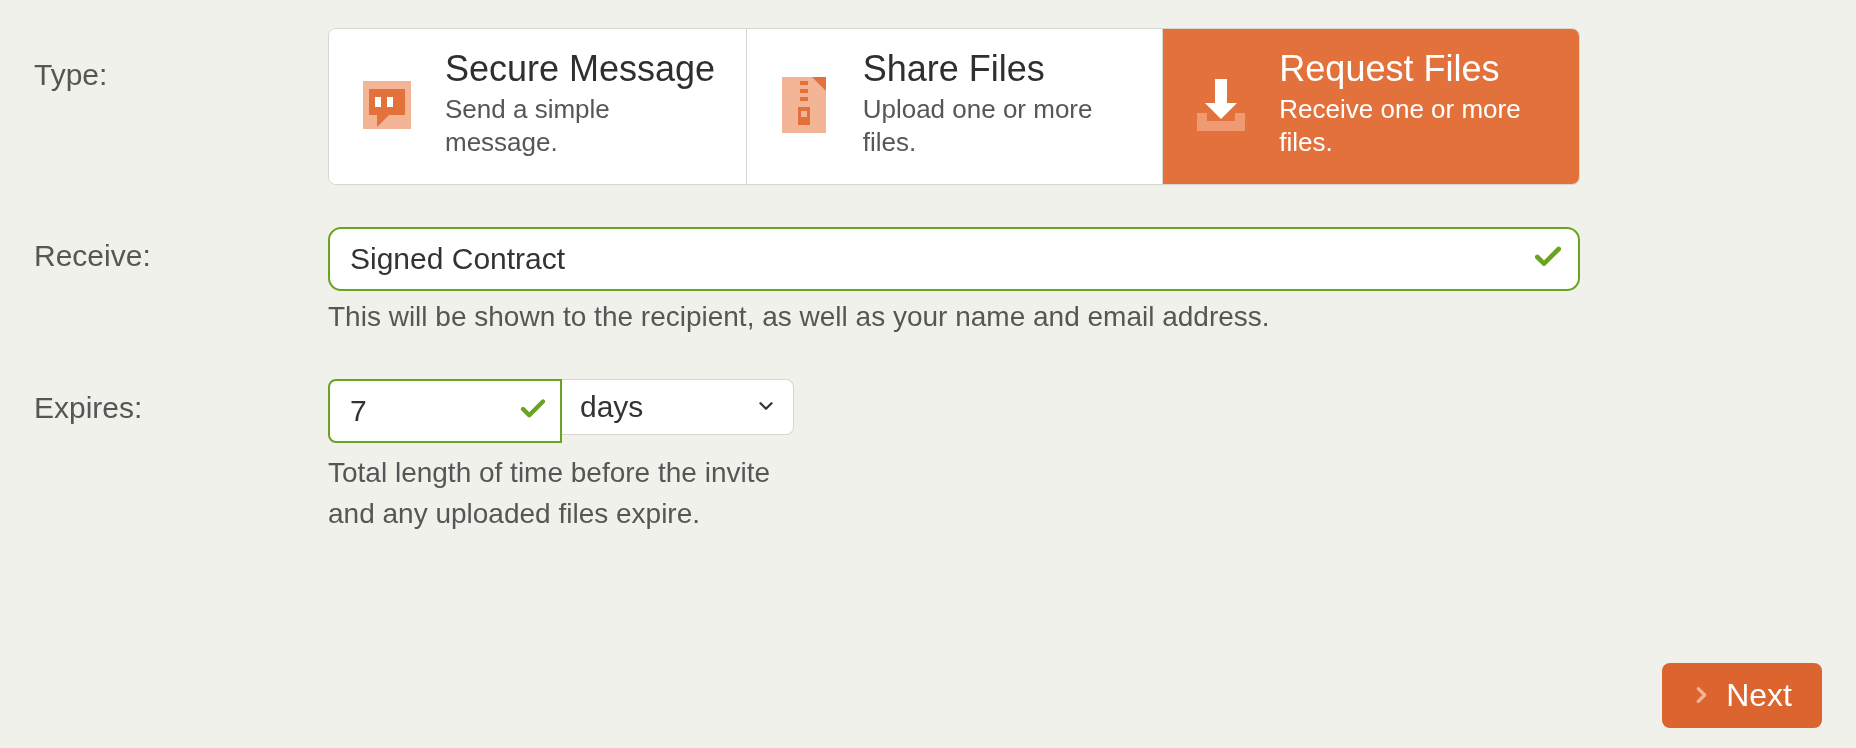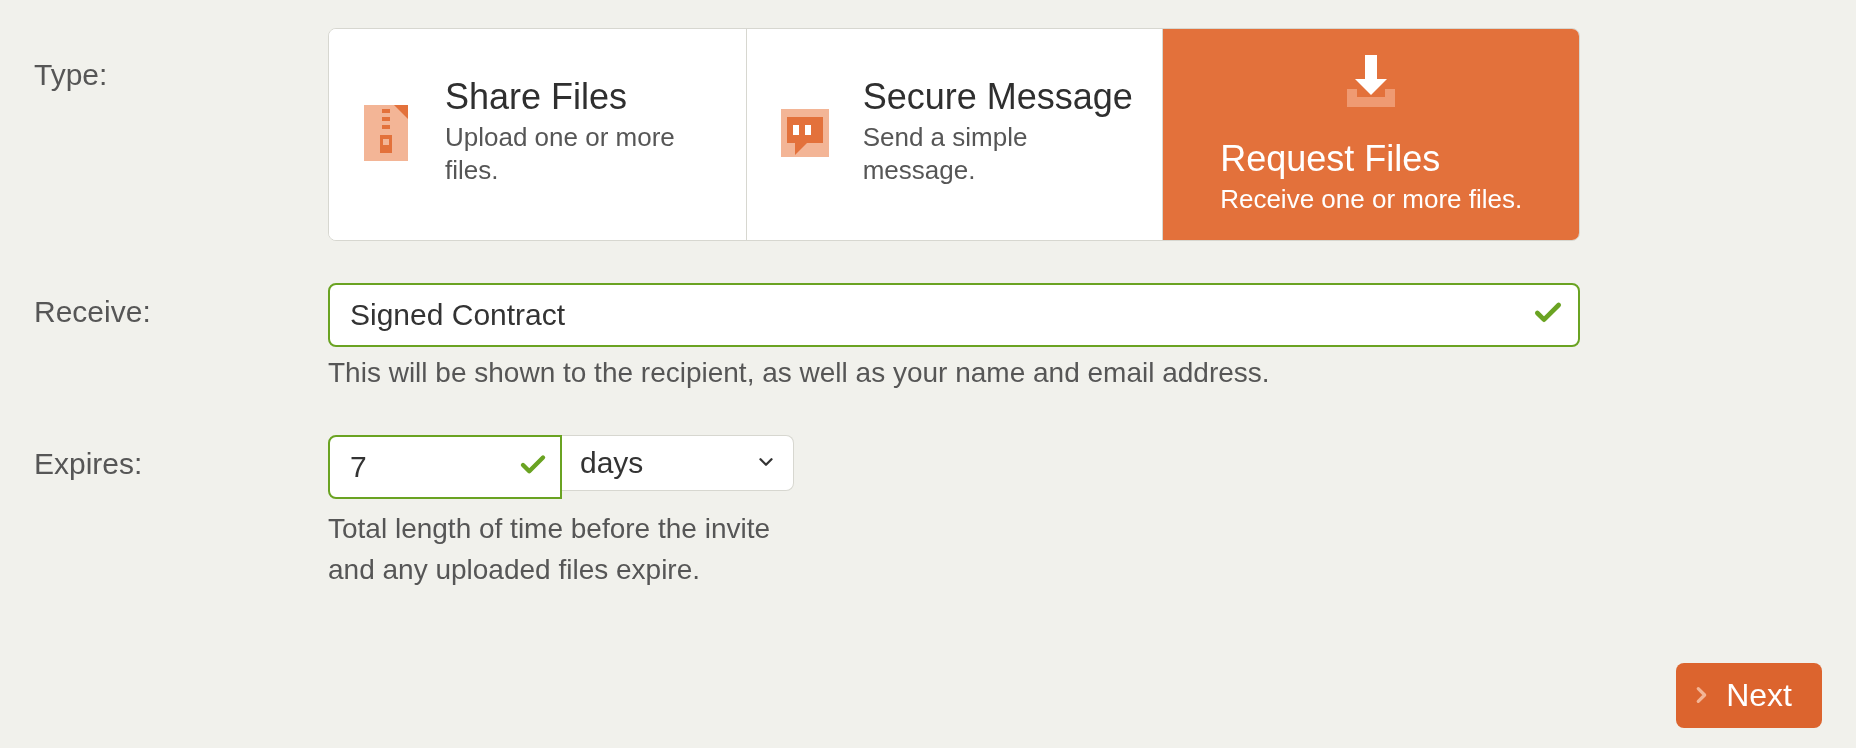--- a/index.html
+++ b/index.html
@@ -61,21 +61,20 @@
     padding:20px 26px 24px 26px;
     cursor:pointer;
     background:#ffffff;
   }
   .type-card + .type-card{
     border-left:1px solid var(--card-border);
   }
   .type-card.selected{
     background:var(--orange);
     color:#ffffff;
-    flex-direction:column;
   }
   .type-card .icon-slot{
     width:64px;
     height:64px;
     flex:0 0 64px;
     display:flex;
     align-items:center;
     justify-content:center;
   }
   .type-card .texts{display:flex;flex-direction:column;}
@@ -96,21 +95,21 @@
   .type-card.selected .desc{color:#ffffff;}
   
   .subject-wrap{
     position:relative;
     width:1252px;
   }
   .subject-input{
     width:100%;
     height:64px;
     border:2px solid var(--input-green);
-    border-radius:8px;
+    border-radius:13px;
     background:#ffffff;
     font-size:30px;
     color:var(--fg);
     padding:0 60px 0 20px;
     outline:none;
   }
   .subject-check{
     position:absolute;
     right:16px;
     top:50%;
@@ -176,72 +175,72 @@
     right:34px;
     bottom:20px;
     display:flex;
     align-items:center;
     gap:14px;
     background:var(--orange-dark);
     color:#ffffff;
     border:none;
     border-radius:8px;
     font-size:32px;
-    padding:14px 30px 14px 14px;
+    padding:14px 30px 14px 28px;
     cursor:pointer;
   }
   .next-btn .chev{
     color:var(--orange-light);
   }
   
   .row.type{margin-bottom:42px;}
   .row.subject{margin-bottom:46px;}
   .row.expires{margin-bottom:0;}
 </style>
 </head>
 <body>
 
 <div class="form">
 
   <div class="row type">
     <div class="label-col">Type:</div>
     <div class="field-col">
       <div class="type-cards">
+
+        <div class="type-card">
+          <span class="icon-slot">
+            <svg width="60" height="60" viewBox="0 0 60 60">
+              <rect x="6" y="6" width="48" height="48" fill="#f3b596"></rect>
+              <rect x="12" y="14" width="36" height="26" fill="#e3713b"></rect>
+              <polygon points="20,40 20,52 32,40" fill="#e3713b"></polygon>
+              <rect x="18" y="22" width="6" height="10" fill="#ffffff"></rect>
+              <rect x="30" y="22" width="6" height="10" fill="#ffffff"></rect>
+            </svg>
+          </span>
+          <span class="texts">
+            <span class="title">Secure Message</span>
+            <span class="desc">Send a simple message.</span>
+          </span>
+        </div>
 
         <div class="type-card">
           <span class="icon-slot">
             <svg width="54" height="64" viewBox="0 0 54 64">
               <rect x="4" y="4" width="44" height="56" fill="#f3b596"></rect>
               <polygon points="34,4 48,4 48,18" fill="#e3713b"></polygon>
               <rect x="22" y="8" width="8" height="4" fill="#e3713b"></rect>
               <rect x="22" y="16" width="8" height="4" fill="#e3713b"></rect>
               <rect x="22" y="24" width="8" height="4" fill="#e3713b"></rect>
               <rect x="20" y="34" width="12" height="18" fill="#e3713b"></rect>
               <rect x="23" y="38" width="6" height="6" fill="#f3b596"></rect>
             </svg>
           </span>
           <span class="texts">
             <span class="title">Share Files</span>
             <span class="desc">Upload one or more files.</span>
-          </span>
-        </div>
-
-        <div class="type-card">
-          <span class="icon-slot">
-            <svg width="60" height="60" viewBox="0 0 60 60">
-              <rect x="6" y="6" width="48" height="48" fill="#f3b596"></rect>
-              <rect x="12" y="14" width="36" height="26" fill="#e3713b"></rect>
-              <polygon points="20,40 20,52 32,40" fill="#e3713b"></polygon>
-              <rect x="18" y="22" width="6" height="10" fill="#ffffff"></rect>
-              <rect x="30" y="22" width="6" height="10" fill="#ffffff"></rect>
-            </svg>
-          </span>
-          <span class="texts">
-            <span class="title">Secure Message</span>
-            <span class="desc">Send a simple message.</span>
           </span>
         </div>
 
         <div class="type-card selected">
           <span class="icon-slot">
             <svg width="64" height="64" viewBox="0 0 64 64">
               <rect x="26" y="6" width="12" height="24" fill="#ffffff"></rect>
               <polygon points="16,30 48,30 32,46" fill="#ffffff"></polygon>
               <rect x="8" y="48" width="48" height="10" fill="#ef9a72"></rect>
               <rect x="8" y="40" width="10" height="10" fill="#ef9a72"></rect>

